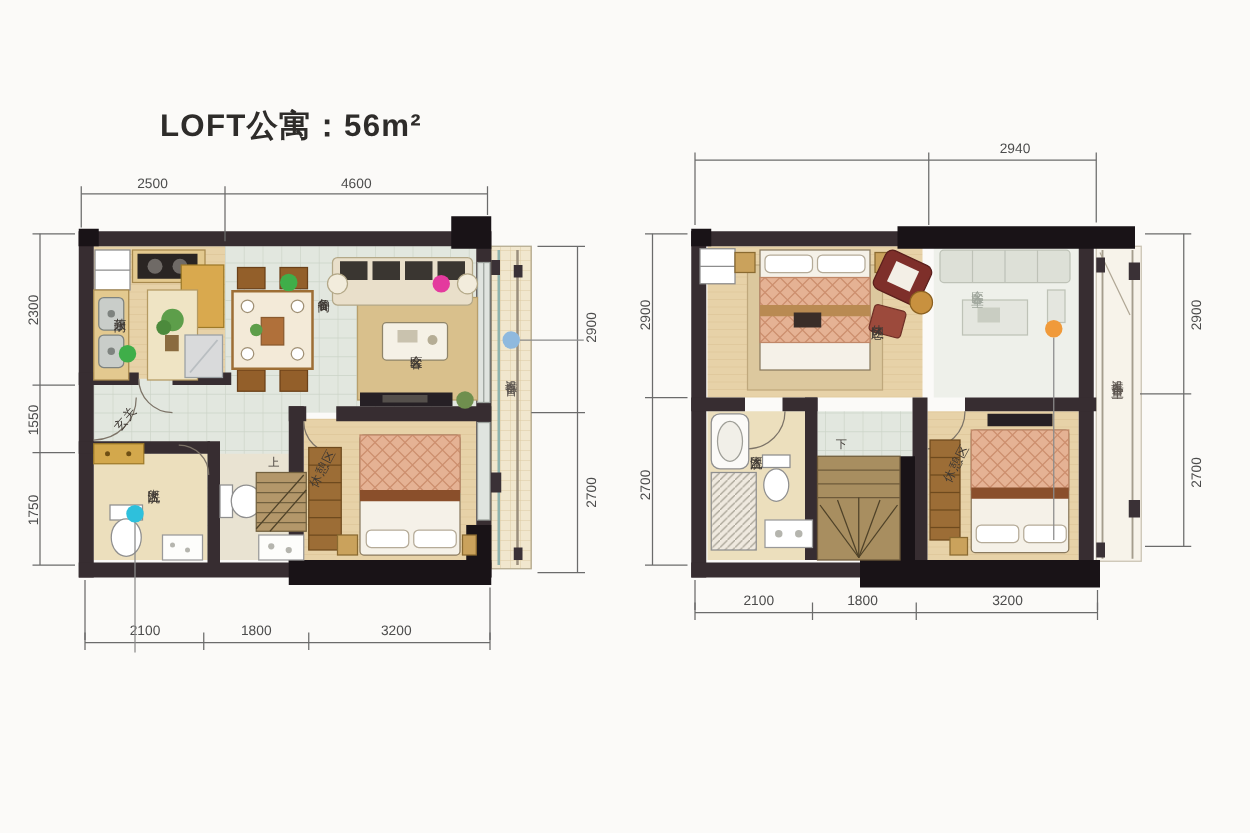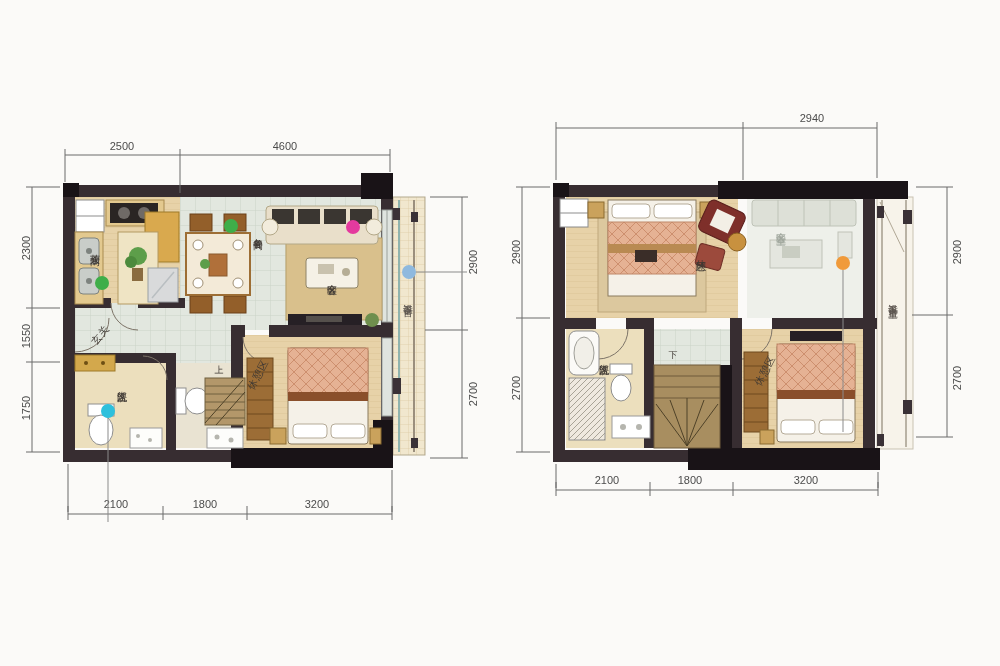--- a/index.html
+++ b/index.html
@@ -15,20 +15,21 @@
   .plat-label{fill:#5b544e;}
   .tiny{font-size:9px;fill:#3e3833;}
   .dimline{stroke:#6b6b6b;stroke-width:1;fill:none;}
   .leader{stroke:#8b8b8b;stroke-width:1;fill:none;}
   .arc{stroke:#7d7468;stroke-width:1;fill:none;}
 </style>
 </head>
 <body>
 
 <div class="stage">
+  <div class="plan-title">LOFT公寓：56m²</div>
 
   <svg width="1000" height="666" viewBox="0 0 1000 666">
     <defs>
       <pattern id="tile" width="15" height="15" patternUnits="userSpaceOnUse">
         <rect width="15" height="15" fill="#e2e7df"></rect>
         <path d="M15 0H0V15" fill="none" stroke="#cbd3c7" stroke-width="1"></path>
       </pattern>
       <pattern id="plat" width="8" height="8" patternUnits="userSpaceOnUse">
         <rect width="8" height="8" fill="#f1e7ce"></rect>
         <path d="M8 0H0V8" fill="none" stroke="#ddcba4" stroke-width="0.8"></path>

